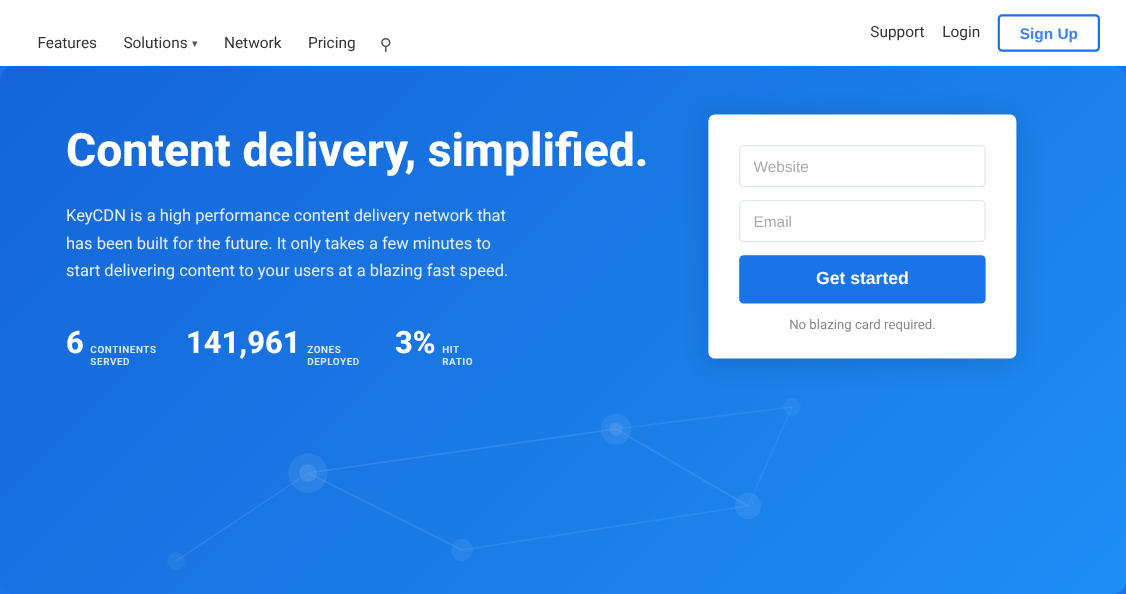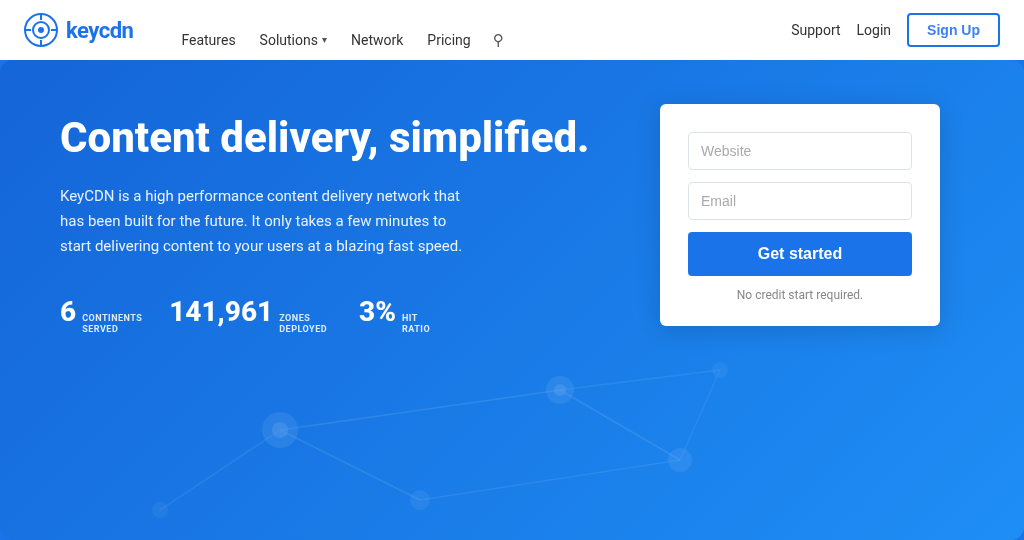--- a/index.html
+++ b/index.html
@@ -145,21 +145,21 @@
       color: rgba(255,255,255,0.85);
       text-transform: uppercase;
       letter-spacing: 0.5px;
       line-height: 1.3;
       max-width: 55px;
     }
 
     
     .hero-form-wrap {
       z-index: 2;
-      margin-left: 40px;
+      margin-left: 24px;
       margin-top: -10px;
     }
     .form-card {
       background: #fff;
       border-radius: 6px;
       padding: 28px 28px 24px;
       width: 280px;
       box-shadow: 0 4px 24px rgba(0,0,0,0.15);
     }
     .form-input {
@@ -199,33 +199,20 @@
       width: 100%;
       height: 200px;
       opacity: 0.25;
       z-index: 1;
     }
   </style>
 </head>
 <body>
 
 <nav>
-  <a class="logo" href="#">
-
-    <svg class="logo-icon" viewBox="0 0 34 34" fill="none" xmlns="http://www.w3.org/2000/svg">
-      <circle cx="17" cy="17" r="16" stroke="#1a73e8" stroke-width="2" fill="none"></circle>
-      <circle cx="17" cy="17" r="8" stroke="#1a73e8" stroke-width="2" fill="none"></circle>
-      <circle cx="17" cy="17" r="3" fill="#1a73e8"></circle>
-      <line x1="17" y1="1" x2="17" y2="7" stroke="#1a73e8" stroke-width="2"></line>
-      <line x1="17" y1="27" x2="17" y2="33" stroke="#1a73e8" stroke-width="2"></line>
-      <line x1="1" y1="17" x2="7" y2="17" stroke="#1a73e8" stroke-width="2"></line>
-      <line x1="27" y1="17" x2="33" y2="17" stroke="#1a73e8" stroke-width="2"></line>
-    </svg>
-    <span class="logo-text">keycdn</span>
-  </a>
 
   <div class="nav-links">
     <a class="nav-link">
       <span>Features</span>
     </a>
     <a class="nav-link">
       <span>Solutions</span>
       <span class="chevron">▾</span>
     </a>
     <a class="nav-link">
@@ -286,17 +273,17 @@
         <span class="stat-label">HIT<br>RATIO</span>
       </div>
     </div>
   </div>
 
   <div class="hero-form-wrap">
     <div class="form-card">
       <input class="form-input" type="text" placeholder="Website" style="">
       <input class="form-input" type="email" placeholder="Email" style="">
       <button class="btn-get-started">Get started</button>
-      <p class="form-note">No credit start required.</p>
+      <p class="form-note">No blazing card required.</p>
     </div>
   </div>
 
 </section>
 
 </body></html>

